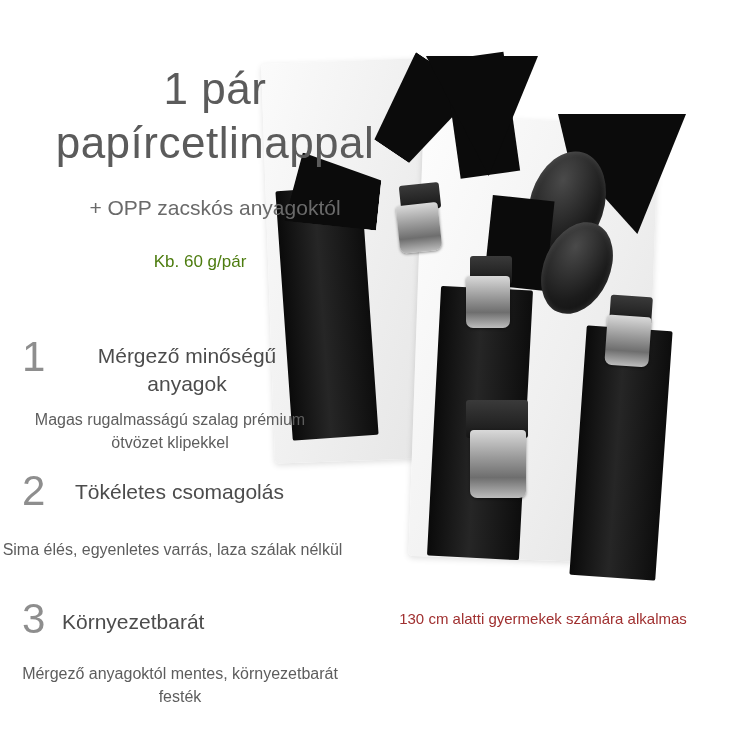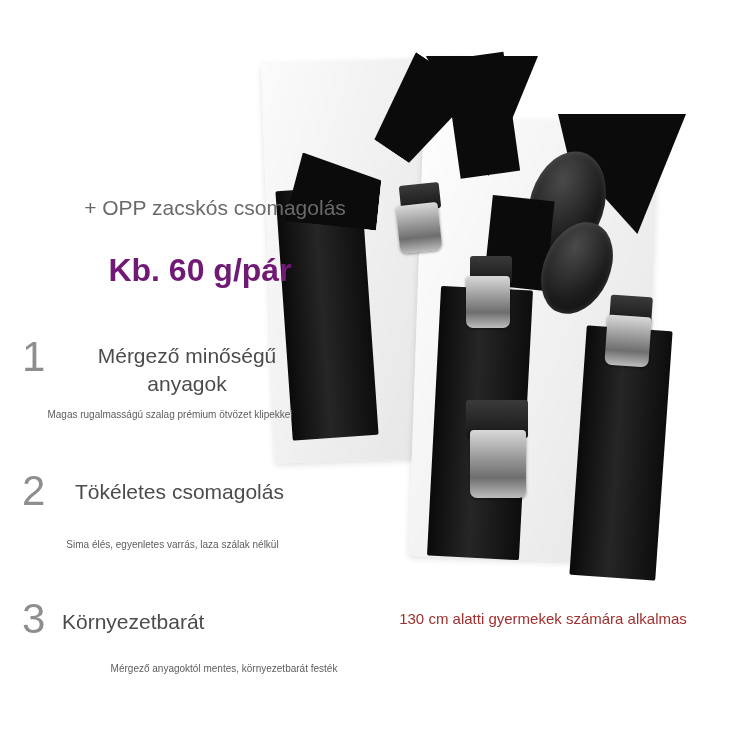--- a/index.html
+++ b/index.html
@@ -117,23 +117,23 @@
     color: #6a6a6a;
     font-size: 21px;
     font-weight: 400;
   }
   .weight {
     position: absolute;
     left: 0;
     top: 252px;
     width: 400px;
     text-align: center;
-    color: #701a75;
-    font-size: 32px;
-    font-weight: 700;
+    color: #4d7c0f;
+    font-size: 17px;
+    font-weight: 400;
   }
 
   .feature {
     position: absolute;
     width: 330px;
   }
   .feature .num {
     position: absolute;
     left: 22px;
     top: 0;
@@ -149,36 +149,36 @@
     width: 250px;
     font-size: 21px;
     color: #4c4c4c;
     line-height: 1.35;
   }
   .feature .title.center {
     text-align: center;
   }
   .feature .desc {
     position: absolute;
-    font-size: 10px;
+    font-size: 16px;
     color: #5d5d5d;
     line-height: 1.45;
     text-align: center;
   }
 
   .f1 { left: 0px; top: 336px; }
   .f1 .desc { left: 10px; top: 72px; width: 320px; }
 
   .f2 { left: 0px; top: 470px; }
   .f2 .title { left: 75px; top: 8px; width: 270px; }
   .f2 .desc { left: 0px; top: 68px; width: 345px; }
 
   .f3 { left: 0px; top: 598px; }
   .f3 .title { left: 62px; top: 10px; width: 260px; }
-  .f3 .desc { left: 0px; top: 64px; width: 360px; padding-left: 44px; }
+  .f3 .desc { left: 0px; top: 64px; width: 360px; }
 
   .note {
     position: absolute;
     left: 372px;
     top: 608px;
     width: 342px;
     text-align: center;
     font-size: 15px;
     color: #a03030;
     line-height: 1.4;
@@ -214,22 +214,26 @@
     <div class="clip" style="left:218px; top:238px; width:44px; height:52px;"></div>
 
     <div class="strap shade" style="left:330px; top:290px; width:86px; height:250px; transform:rotate(4deg);"></div>
     <div class="clip-top" style="left:362px; top:258px; width:42px; height:28px; transform:rotate(4deg);"></div>
     <div class="clip" style="left:358px; top:278px; width:44px; height:50px; transform:rotate(4deg);"></div>
 
     <div class="clip-top" style="left:218px; top:362px; width:62px; height:38px;"></div>
     <div class="clip" style="left:222px; top:392px; width:56px; height:68px;"></div>
   </div>
 
-
-  <div class="subline">+ OPP zacskós csomagolás</div>
+  <div class="headline">
+    <div>1 pár</div>
+    <div>papírcetlinappal</div>
+  </div>
+
+  <div class="subline">+ OPP zacskós anyagoktól</div>
   <div class="weight">Kb. 60 g/pár</div>
 
   <div class="feature f1">
     <div class="num">1</div>
     <div class="title center">Mérgező minőségű anyagok</div>
     <div class="desc">Magas rugalmasságú szalag prémium ötvözet klipekkel</div>
   </div>
 
   <div class="feature f2">
     <div class="num">2</div>

